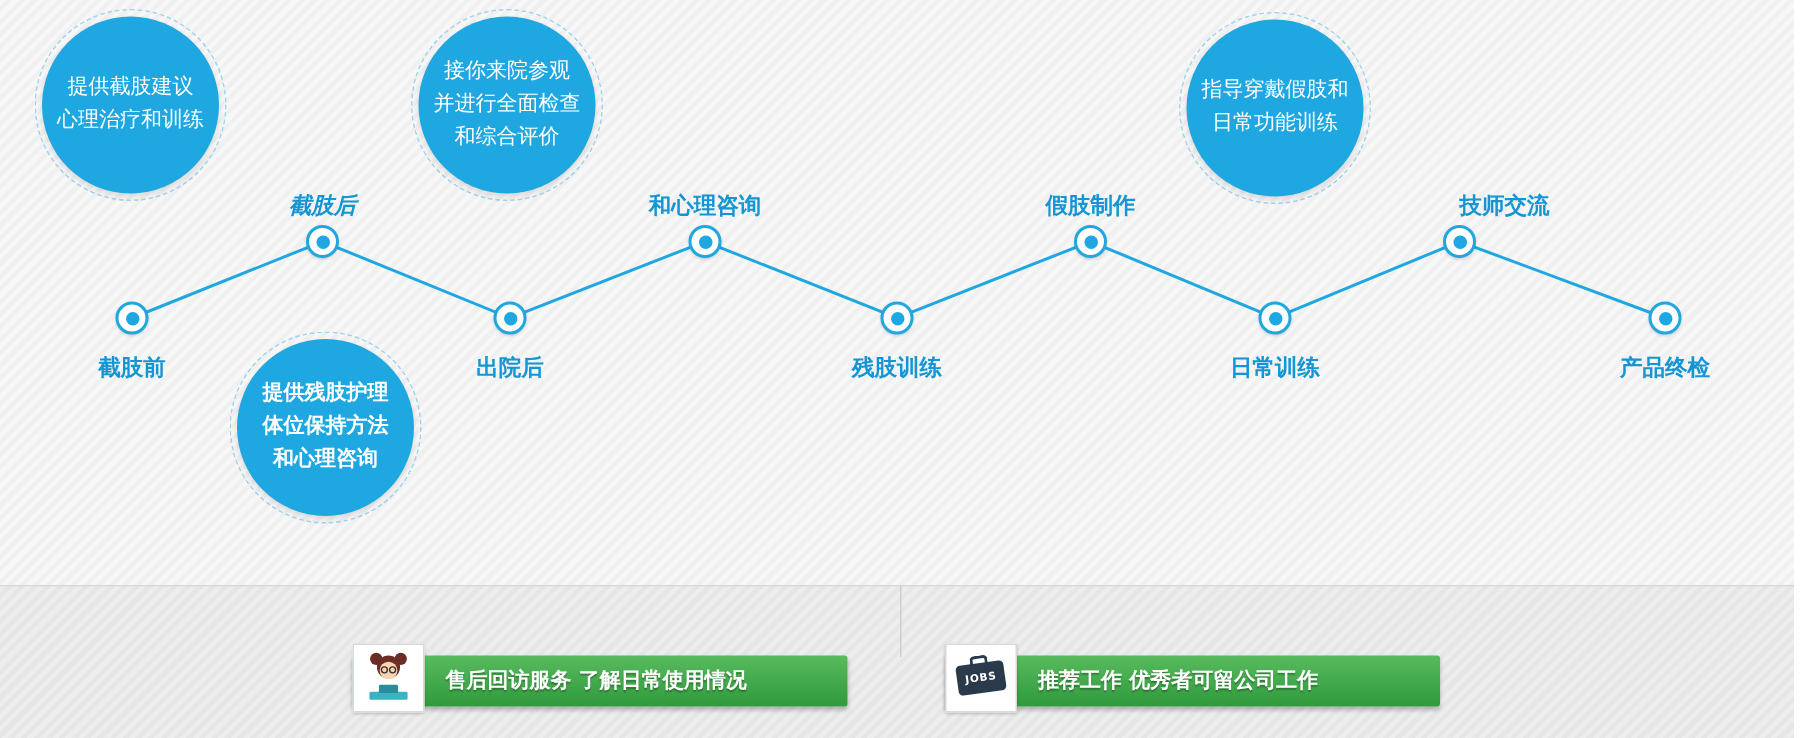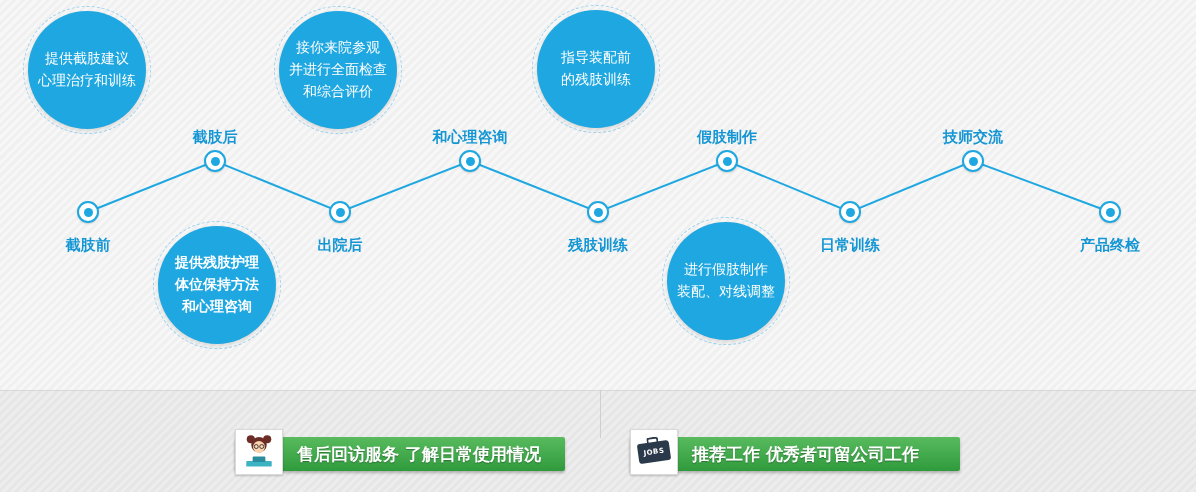--- a/index.html
+++ b/index.html
@@ -28,23 +28,23 @@
   }
   .node .dot { width:9px; height:9px; border-radius:50%; background:#1ea7e0; }
   .n1{left:77px;top:201px;} .n2{left:204px;top:150px;} .n3{left:329px;top:201px;}
   .n4{left:459px;top:150px;} .n5{left:587px;top:201px;} .n6{left:716px;top:150px;}
   .n7{left:839px;top:201px;} .n8{left:962px;top:150px;} .n9{left:1099px;top:201px;}
 
   .node-label {
     position:absolute; width:120px; text-align:center;
     color:#1596d4; font-weight:bold; font-size:15px;
   }
-  .nl1{left:28px;top:236px;}  .nl2{left:155px;top:128px;} .nl3{left:280px;top:236px;}
+  .nl1{left:28px;top:236px;}  .nl2{left:155px;top:128px;font-style:italic;} .nl3{left:280px;top:236px;}
   .nl4{left:410px;top:128px;} .nl5{left:538px;top:236px;} .nl6{left:667px;top:128px;}
-  .nl7{left:790px;top:236px;} .nl8{left:913px;top:128px;} .nl9{left:1050px;top:236px;font-family:Liberation Serif, serif;}
+  .nl7{left:790px;top:236px;} .nl8{left:913px;top:128px;text-align:right;} .nl9{left:1050px;top:236px;font-family:Liberation Serif, serif;}
 
   
   .bubble {
     position:absolute; width:128px; height:128px; border-radius:50%;
     border:1px dashed #9ed3ef; padding:4px; box-sizing:border-box;
   }
   .bubble-inner {
     width:100%; height:100%; border-radius:50%; background:#1ea7e0;
     color:#fff; font-size:14px; line-height:1.55; text-align:center;
     display:flex; align-items:center; justify-content:center;
@@ -57,21 +57,21 @@
   
   .banner {
     position:absolute; height:34px; border-radius:2px; cursor:pointer;
     background:linear-gradient(180deg,#58bb5e 0%, #2f9a3c 100%);
     box-shadow:0 2px 3px rgba(0,0,0,.25);
   }
   .banner-1 { left:235px; top:437px; width:330px; }
   .banner-2 { left:630px; top:437px; width:330px; }
   .banner-label {
     display:block; padding-left:62px; line-height:34px;
-    color:#fff; font-weight:bold; font-size:17px;
+    color:#fff; font-weight:bold; font-size:14px;
     text-shadow:0 1px 1px rgba(0,0,0,.3); white-space:nowrap;
   }
   .banner-icon {
     position:absolute; left:0px; top:-8px; width:48px; height:46px;
     background:#fff; border:1px solid #d9d9d9; box-sizing:border-box;
     box-shadow:0 1px 2px rgba(0,0,0,.2);
     display:flex; align-items:center; justify-content:center;
   }
   .briefcase {
     position:relative; width:32px; height:20px; background:#2b3a4a; border-radius:3px;
@@ -94,33 +94,29 @@
 
   <div class="bubble b1">
       <div class="bubble-inner">提供截肢建议
 心理治疗和训练</div>
     </div>
   <div class="bubble b2">
       <div class="bubble-inner">接你来院参观
 并进行全面检查
 和综合评价</div>
     </div>
-  <div class="bubble b3">
-      <div class="bubble-inner">指导装配前
-的残肢训练</div>
+  <div class="bubble b4">
+      <div class="bubble-inner">指导穿戴假肢和
+日常功能训练</div>
     </div>
 
   <div class="bubble b6">
       <div class="bubble-inner">提供残肢护理
 体位保持方法
 和心理咨询</div>
-    </div>
-  <div class="bubble b8">
-      <div class="bubble-inner">进行假肢制作
-装配、对线调整</div>
     </div>
 
   <div class="node n1">
       <span class="dot"></span>
     </div>
   <div class="node n2">
       <span class="dot"></span>
     </div>
   <div class="node n3">
       <span class="dot"></span>

